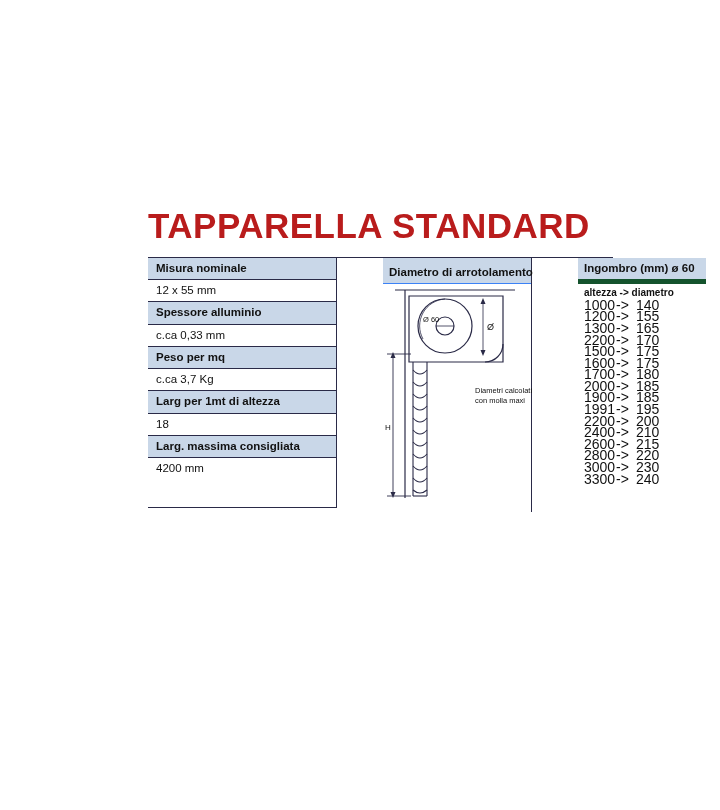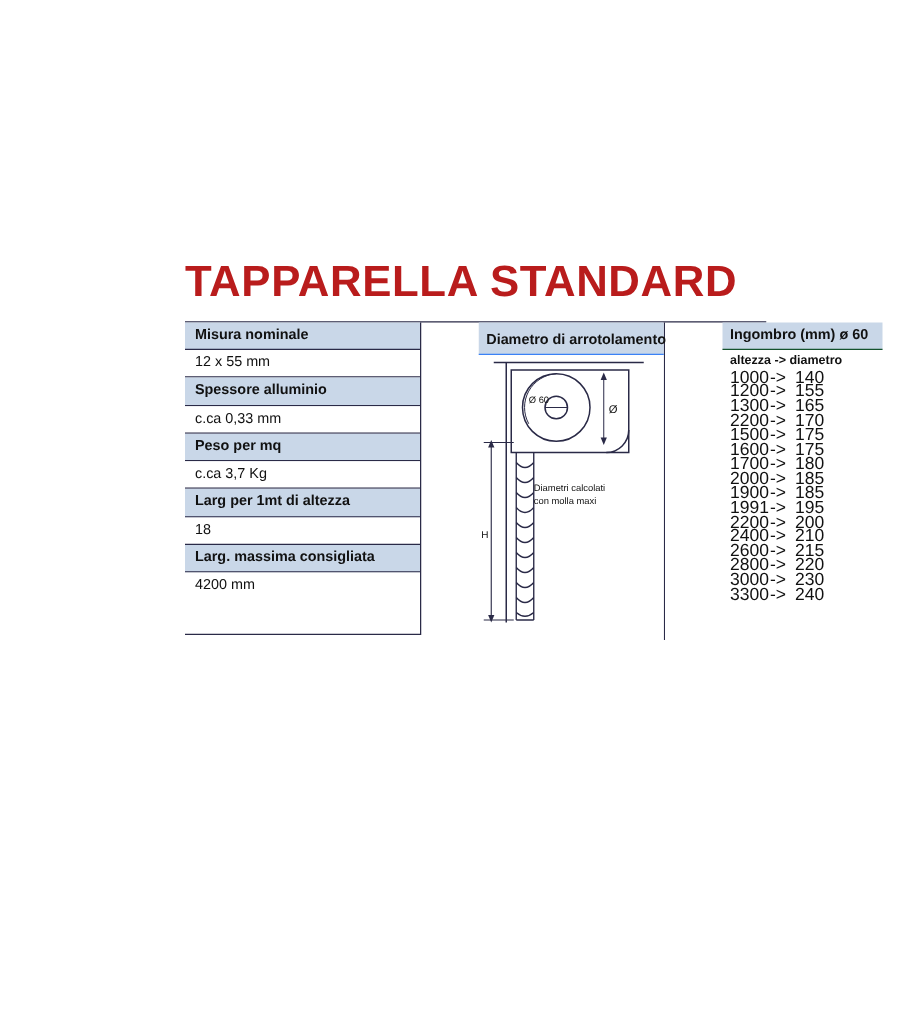--- a/index.html
+++ b/index.html
@@ -103,30 +103,31 @@
     background: #ffffff;
   }
   .diagram-note {
     position: absolute;
     left: 44px;
     top: 102px;
     font-size: 7.5px;
     line-height: 1.25;
     color: #111;
     width: 70px;
+    padding-left: 48px;
   }
 
   
   .right-head {
     background: #c9d7e8;
     font-size: 11.5px;
     font-weight: bold;
     color: #111;
     padding: 4px 0 4px 6px;
-    border-bottom: 1px solid #14532d;
+    border-bottom: 5px solid #14532d;
     line-height: 1.15;
     white-space: nowrap;
   }
   .right-sub {
     font-size: 10px;
     font-weight: bold;
     color: #111;
     padding: 3px 0 1px 6px;
     line-height: 1.15;
     white-space: nowrap;

